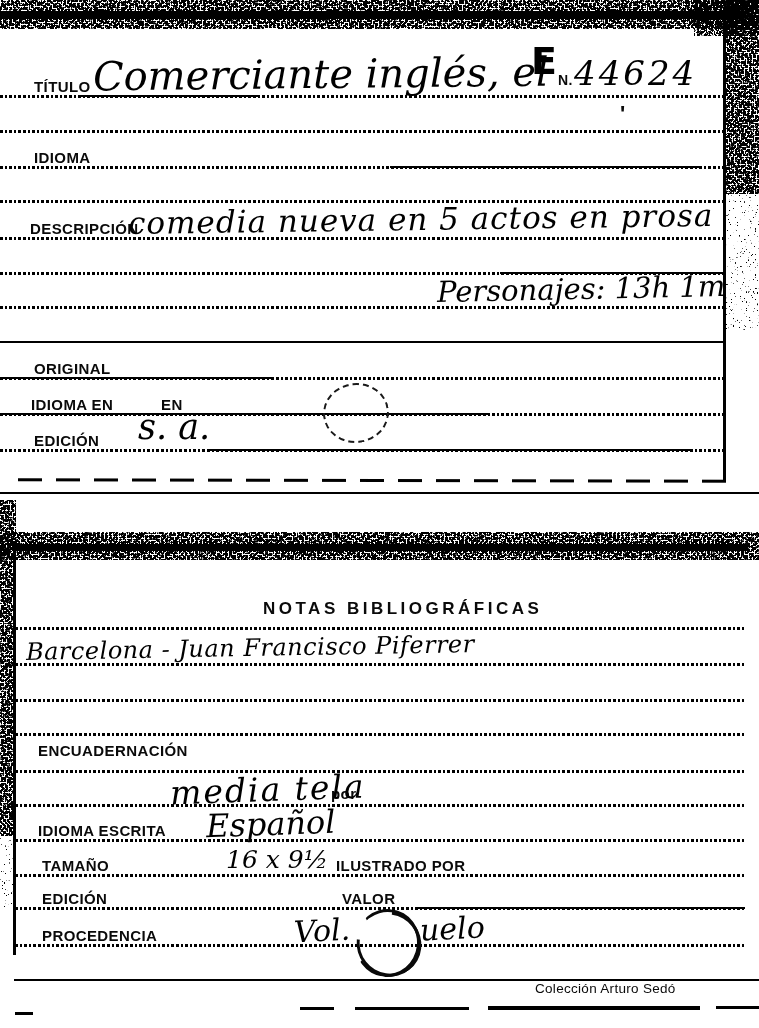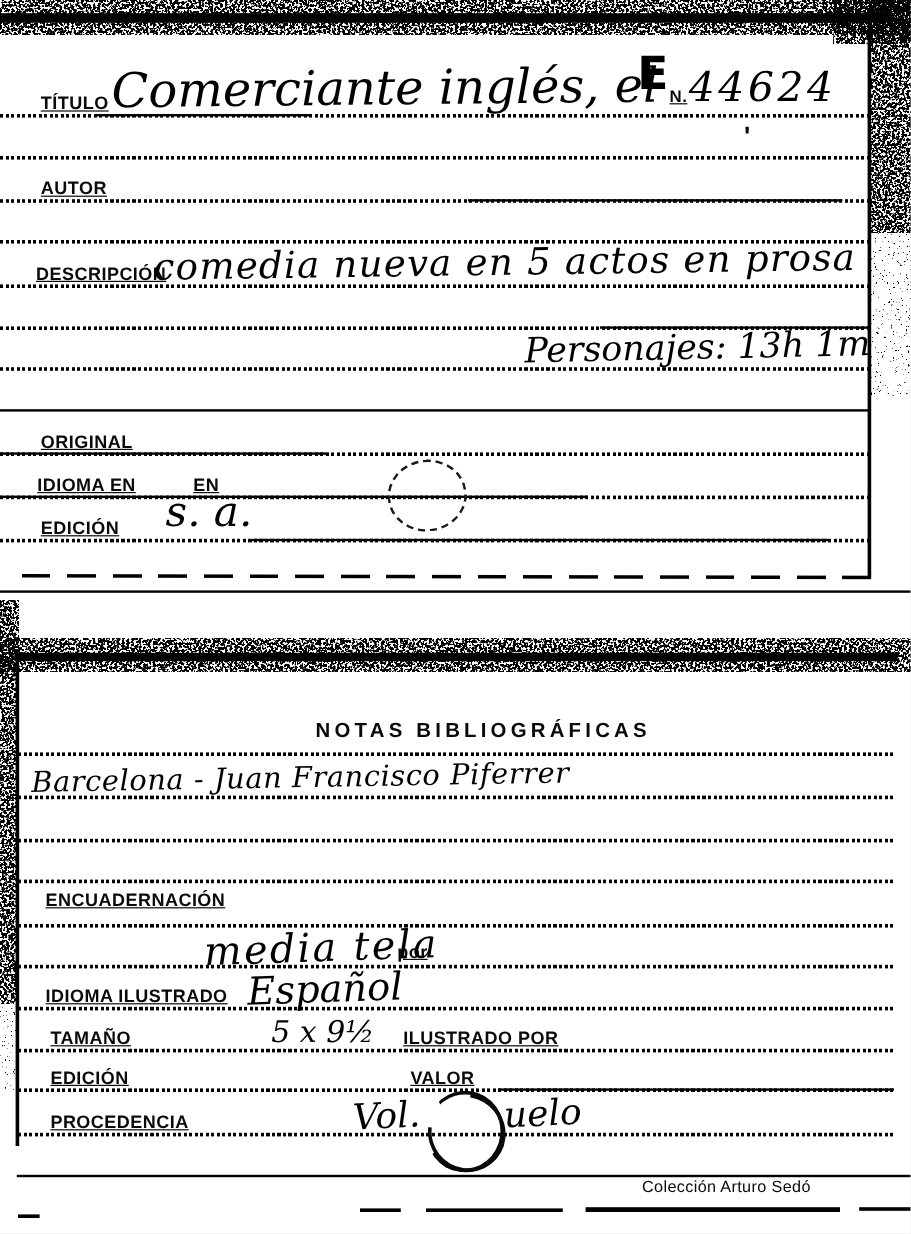--- a/index.html
+++ b/index.html
@@ -11,21 +11,21 @@
   
   .rule{position:absolute;height:2.5px;z-index:1;
     background:repeating-linear-gradient(90deg,#000 0 2.6px,transparent 2.6px 4.6px);}
   .rule-solid{position:absolute;height:2px;background:#000;z-index:1;}
   .seg{position:absolute;top:-0.5px;height:2.6px;background:#000;}
   .dashline{position:absolute;height:3px;z-index:1;
     background:repeating-linear-gradient(90deg,#000 0 24px,transparent 24px 38px);}
   .dashbit{position:absolute;height:3px;background:#000;z-index:1;}
   
   .lbl{position:absolute;z-index:2;font-weight:700;font-size:15px;
-    letter-spacing:.4px;line-height:1;white-space:nowrap;text-decoration:underline;}
+    letter-spacing:.4px;line-height:1;white-space:nowrap;}
   .lbl-sm{font-size:14px;}
   .heading{position:absolute;z-index:2;font-weight:700;font-size:17px;
     letter-spacing:3.5px;line-height:1;white-space:nowrap;}
   .credit{position:absolute;z-index:2;font-weight:400;font-size:13.5px;
     letter-spacing:.3px;line-height:1;white-space:nowrap;}
   
   .hand{position:absolute;z-index:2;font-family:"DejaVu Serif",serif;
     font-style:italic;line-height:1;white-space:nowrap;color:#000;}
   
   .stamp{position:absolute;border-radius:50%;z-index:3;background:transparent;}
@@ -88,21 +88,21 @@
     <div class="rule" style="top:413px;left:0;width:725px">
         <div class="seg" style="left:0;width:490px"></div>
       </div>
     <div class="rule" style="top:449px;left:0;width:725px">
         <div class="seg" style="left:210px;width:480px"></div>
       </div>
     <div class="dashline" style="top:479px;left:18px;width:722px;transform:rotate(.12deg)"></div>
     <div class="rule-solid" style="top:492px;left:0;width:759px;height:1.8px"></div>
 
     <div class="lbl" style="left:34px;top:79px">TÍTULO</div>
-    <div class="lbl" style="left:34px;top:150px">AUTOR</div>
+    <div class="lbl" style="left:34px;top:150px">IDIOMA</div>
     <div class="lbl" style="left:30px;top:221px">DESCRIPCIÓN</div>
     <div class="lbl" style="left:34px;top:361px">ORIGINAL</div>
     <div class="lbl" style="left:31px;top:397px">IDIOMA EN</div>
     <div class="lbl" style="left:161px;top:397px">EN</div>
     <div class="lbl" style="left:34px;top:433px">EDICIÓN</div>
 
     <div class="hand" style="left:531px;top:42px;font-size:38px;font-weight:700;font-style:normal;font-family:'DejaVu Sans',sans-serif">E</div>
     <div class="lbl lbl-sm" style="left:558px;top:73px">N.</div>
     <div class="hand" style="left:574px;top:56px;font-size:34px;letter-spacing:3px">44624</div>
 
@@ -132,33 +132,33 @@
     <div class="rule-solid" style="top:979px;left:14px;width:745px"></div>
 
     <div class="dashbit" style="top:1007px;left:300px;width:34px"></div>
     <div class="dashbit" style="top:1007px;left:355px;width:114px"></div>
     <div class="dashbit" style="top:1006px;left:488px;width:212px;height:4px"></div>
     <div class="dashbit" style="top:1006px;left:716px;width:43px"></div>
     <div class="dashbit" style="top:1012px;left:15px;width:18px"></div>
 
     <div class="heading" style="left:263px;top:600px">NOTAS BIBLIOGRÁFICAS</div>
     <div class="lbl" style="left:38px;top:743px">ENCUADERNACIÓN</div>
-    <div class="lbl" style="left:38px;top:823px">IDIOMA ILUSTRADO</div>
+    <div class="lbl" style="left:38px;top:823px">IDIOMA ESCRITA</div>
     <div class="lbl" style="left:331px;top:786px;font-size:15px;text-transform:none">por</div>
     <div class="lbl" style="left:42px;top:858px">TAMAÑO</div>
     <div class="lbl" style="left:336px;top:858px">ILUSTRADO POR</div>
     <div class="lbl" style="left:42px;top:891px">EDICIÓN</div>
     <div class="lbl" style="left:342px;top:891px">VALOR</div>
     <div class="lbl" style="left:42px;top:928px">PROCEDENCIA</div>
     <div class="credit" style="left:535px;top:982px">Colección Arturo Sedó</div>
 
     <div class="hand" style="left:26px;top:636px;font-size:24px;letter-spacing:.5px;transform:rotate(-1deg)">Barcelona - Juan Francisco Piferrer</div>
     <div class="hand" style="left:170px;top:773px;font-size:33px;letter-spacing:2px;transform:rotate(-2deg)">media tela</div>
     <div class="hand" style="left:206px;top:808px;font-size:32px;transform:rotate(-2deg)">Español</div>
-    <div class="hand" style="left:226px;top:847px;font-size:25px">5 x 9½</div>
+    <div class="hand" style="left:226px;top:847px;font-size:25px">16 x 9½</div>
     <div class="hand" style="left:294px;top:916px;font-size:30px;transform:rotate(-3deg)">Vol.</div>
     <div class="hand" style="left:420px;top:914px;font-size:30px;transform:rotate(-3deg)">uelo</div>
 
     <div class="stamp stamp-solid" style="left:355px;top:909px;width:60px;height:62px;transform:rotate(7deg);border-left-color:transparent;border-left-width:2px"></div>
     <div class="stamp stamp-solid" style="left:357px;top:911px;width:58px;height:60px;transform:rotate(-38deg);border-top-color:transparent"></div>
   </div>
 
 </div>
 
 </body></html>

